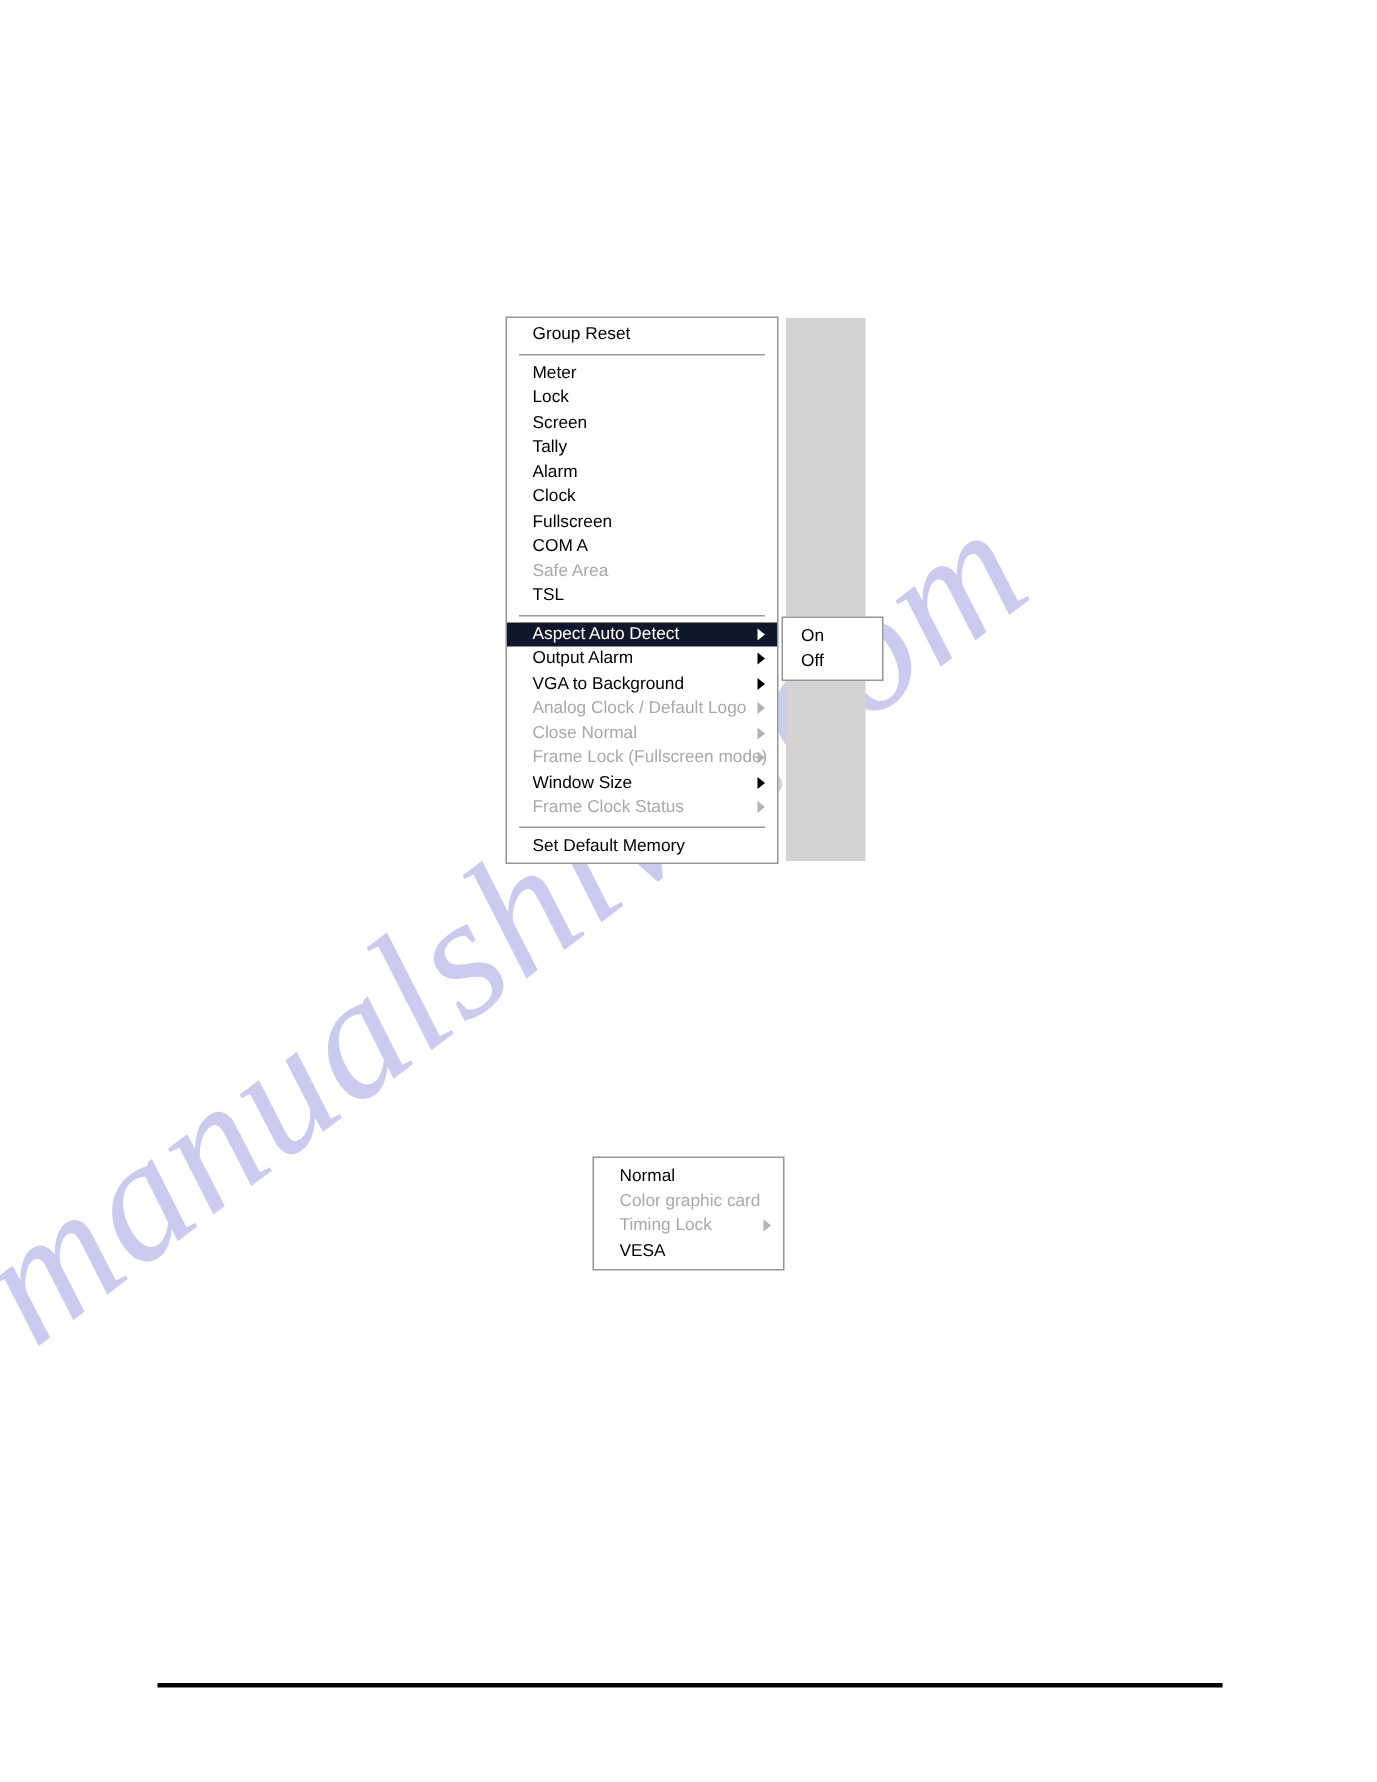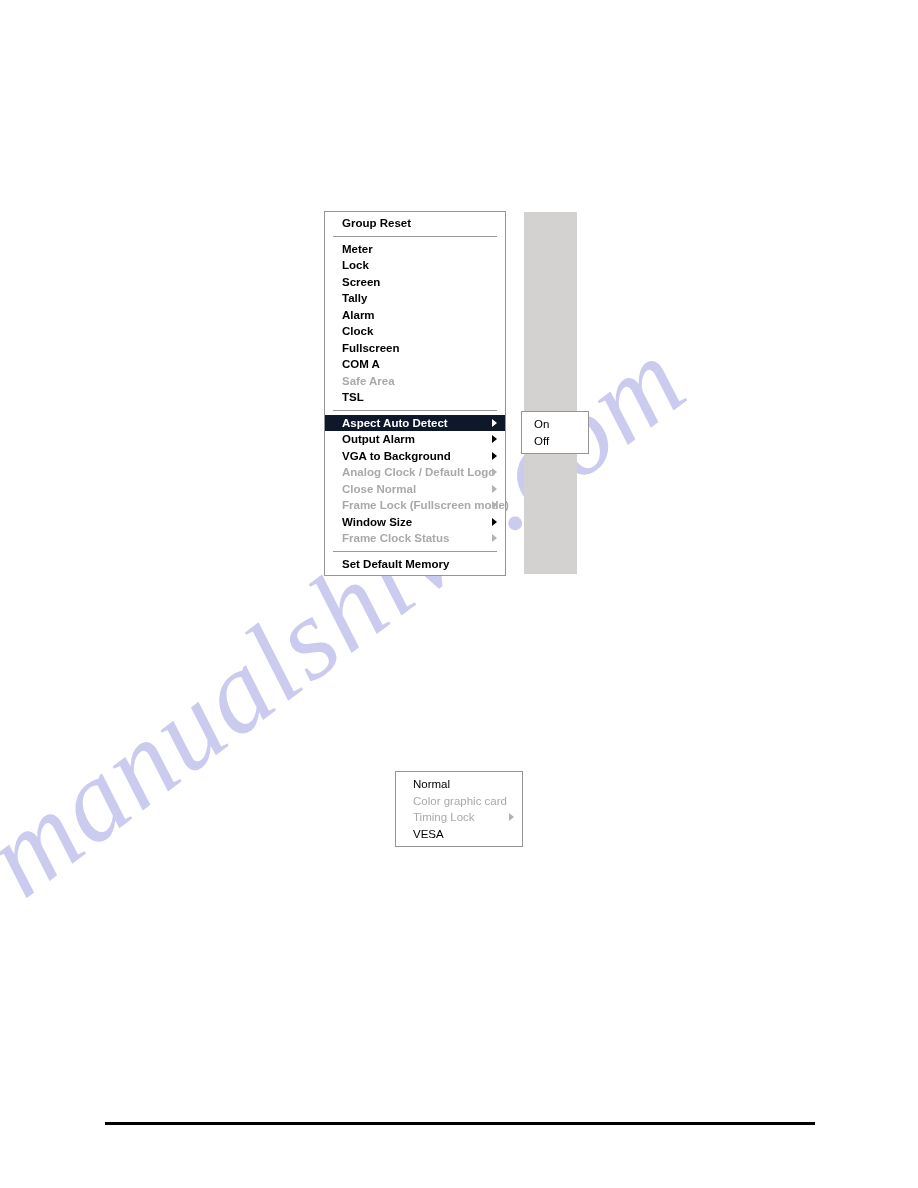--- a/index.html
+++ b/index.html
@@ -103,24 +103,23 @@
     height: 0;
     border-top: 4px solid transparent;
     border-bottom: 4px solid transparent;
     border-left: 5px solid #000000;
   }
   .menu-item.disabled .arrow { border-left-color: #b3b2b0; }
   .menu-item.selected .arrow { border-left-color: #ffffff; }
 
   
   #menu-main {
-    left: 324px;
+    left: 337px;
     top: 211px;
     width: 182px;
-    font-weight: bold;
   }
   #menu-main .menu-item { padding-left: 17px; }
 
   
   #menu-aspect {
     left: 521px;
     top: 411px;
     width: 68px;
     padding: 4px 0;
   }

